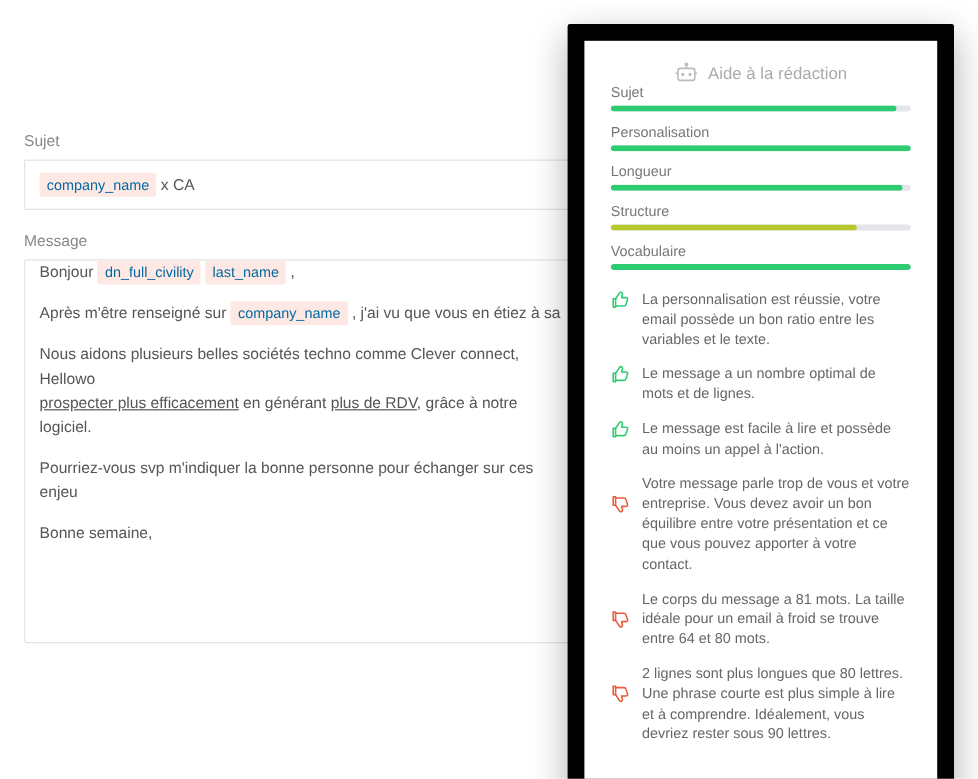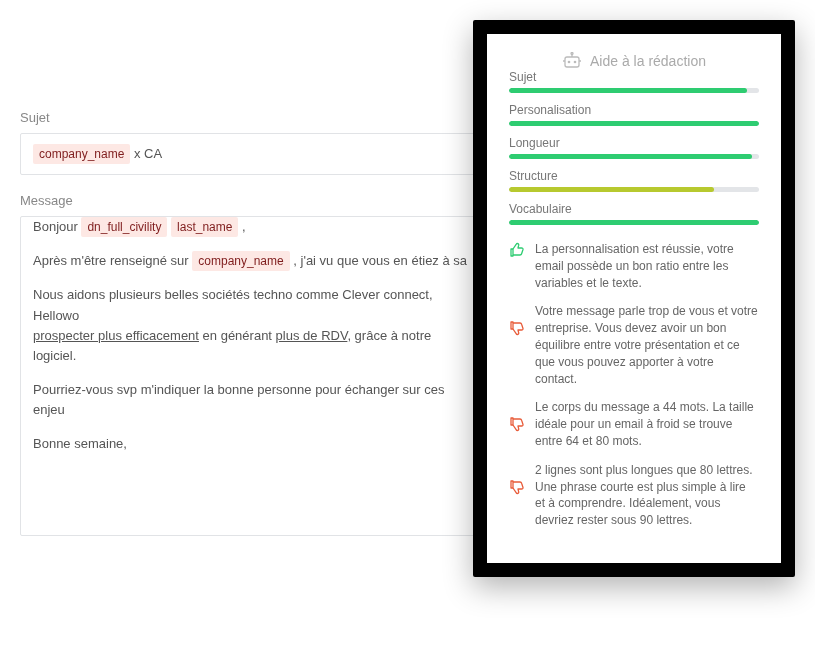--- a/index.html
+++ b/index.html
@@ -32,21 +32,21 @@
     padding: 10px 12px;
     background: #fff;
     margin-bottom: 18px;
     font-size: 13px;
     color: #555;
     line-height: 1.55;
   }
   .msg-box { min-height: 320px; padding-top: 0; }
   .merge-tag {
     background: #fde8e4;
-    color: #7f1d1d;
+    color: #0369a1;
     padding: 3px 6px;
     border-radius: 2px;
     font-size: 12px;
   }
   .para { margin: 0 0 14px 0; }
   .underline { text-decoration: underline; }
 
   .panel-wrap {
     position: absolute;
     right: 20px;
@@ -176,32 +176,46 @@
       </div>
     <div class="tips" id="tips">
         <div class="tip">
           <span><svg class="tip-icon" viewBox="0 0 16 16" fill="none" stroke="#2ecc71" stroke-width="1.3" stroke-linejoin="round">
               <path d="M2 7 H4 V14 H2 Z"></path>
               <path d="M4 13 H11 C12 13 12.5 12.3 12.7 11.5 L14 7.5 C14.2 6.5 13.5 6 12.7 6 H9 L9.7 3.2 C9.9 2.3 9.2 1.5 8.3 1.5 C7.9 1.5 7.5 1.7 7.3 2.1 L4 7"></path>
             </svg></span>
           <span>La personnalisation est réussie, votre email possède un bon ratio entre les variables et le texte.</span>
         </div>
         <div class="tip">
+          <span><svg class="tip-icon" viewBox="0 0 16 16" fill="none" stroke="#2ecc71" stroke-width="1.3" stroke-linejoin="round">
+              <path d="M2 7 H4 V14 H2 Z"></path>
+              <path d="M4 13 H11 C12 13 12.5 12.3 12.7 11.5 L14 7.5 C14.2 6.5 13.5 6 12.7 6 H9 L9.7 3.2 C9.9 2.3 9.2 1.5 8.3 1.5 C7.9 1.5 7.5 1.7 7.3 2.1 L4 7"></path>
+            </svg></span>
+          <span>Le message a un nombre optimal de mots et de lignes.</span>
+        </div>
+        <div class="tip">
+          <span><svg class="tip-icon" viewBox="0 0 16 16" fill="none" stroke="#2ecc71" stroke-width="1.3" stroke-linejoin="round">
+              <path d="M2 7 H4 V14 H2 Z"></path>
+              <path d="M4 13 H11 C12 13 12.5 12.3 12.7 11.5 L14 7.5 C14.2 6.5 13.5 6 12.7 6 H9 L9.7 3.2 C9.9 2.3 9.2 1.5 8.3 1.5 C7.9 1.5 7.5 1.7 7.3 2.1 L4 7"></path>
+            </svg></span>
+          <span>Le message est facile à lire et possède au moins un appel à l'action.</span>
+        </div>
+        <div class="tip">
           <span><svg class="tip-icon" viewBox="0 0 16 16" fill="none" stroke="#e85c3a" stroke-width="1.3" stroke-linejoin="round" transform="scale(1,-1) translate(0,-16)">
               <path d="M2 7 H4 V14 H2 Z"></path>
               <path d="M4 13 H11 C12 13 12.5 12.3 12.7 11.5 L14 7.5 C14.2 6.5 13.5 6 12.7 6 H9 L9.7 3.2 C9.9 2.3 9.2 1.5 8.3 1.5 C7.9 1.5 7.5 1.7 7.3 2.1 L4 7"></path>
             </svg></span>
           <span>Votre message parle trop de vous et votre entreprise. Vous devez avoir un bon équilibre entre votre présentation et ce que vous pouvez apporter à votre contact.</span>
         </div>
         <div class="tip">
           <span><svg class="tip-icon" viewBox="0 0 16 16" fill="none" stroke="#e85c3a" stroke-width="1.3" stroke-linejoin="round" transform="scale(1,-1) translate(0,-16)">
               <path d="M2 7 H4 V14 H2 Z"></path>
               <path d="M4 13 H11 C12 13 12.5 12.3 12.7 11.5 L14 7.5 C14.2 6.5 13.5 6 12.7 6 H9 L9.7 3.2 C9.9 2.3 9.2 1.5 8.3 1.5 C7.9 1.5 7.5 1.7 7.3 2.1 L4 7"></path>
             </svg></span>
-          <span>Le corps du message a 44 mots. La taille idéale pour un email à froid se trouve entre 64 et 80 mots.</span>
+          <span>Le corps du message a 81 mots. La taille idéale pour un email à froid se trouve entre 64 et 80 mots.</span>
         </div>
         <div class="tip">
           <span><svg class="tip-icon" viewBox="0 0 16 16" fill="none" stroke="#e85c3a" stroke-width="1.3" stroke-linejoin="round" transform="scale(1,-1) translate(0,-16)">
               <path d="M2 7 H4 V14 H2 Z"></path>
               <path d="M4 13 H11 C12 13 12.5 12.3 12.7 11.5 L14 7.5 C14.2 6.5 13.5 6 12.7 6 H9 L9.7 3.2 C9.9 2.3 9.2 1.5 8.3 1.5 C7.9 1.5 7.5 1.7 7.3 2.1 L4 7"></path>
             </svg></span>
           <span>2 lignes sont plus longues que 80 lettres. Une phrase courte est plus simple à lire et à comprendre. Idéalement, vous devriez rester sous 90 lettres.</span>
         </div>
       </div>
   </div>

